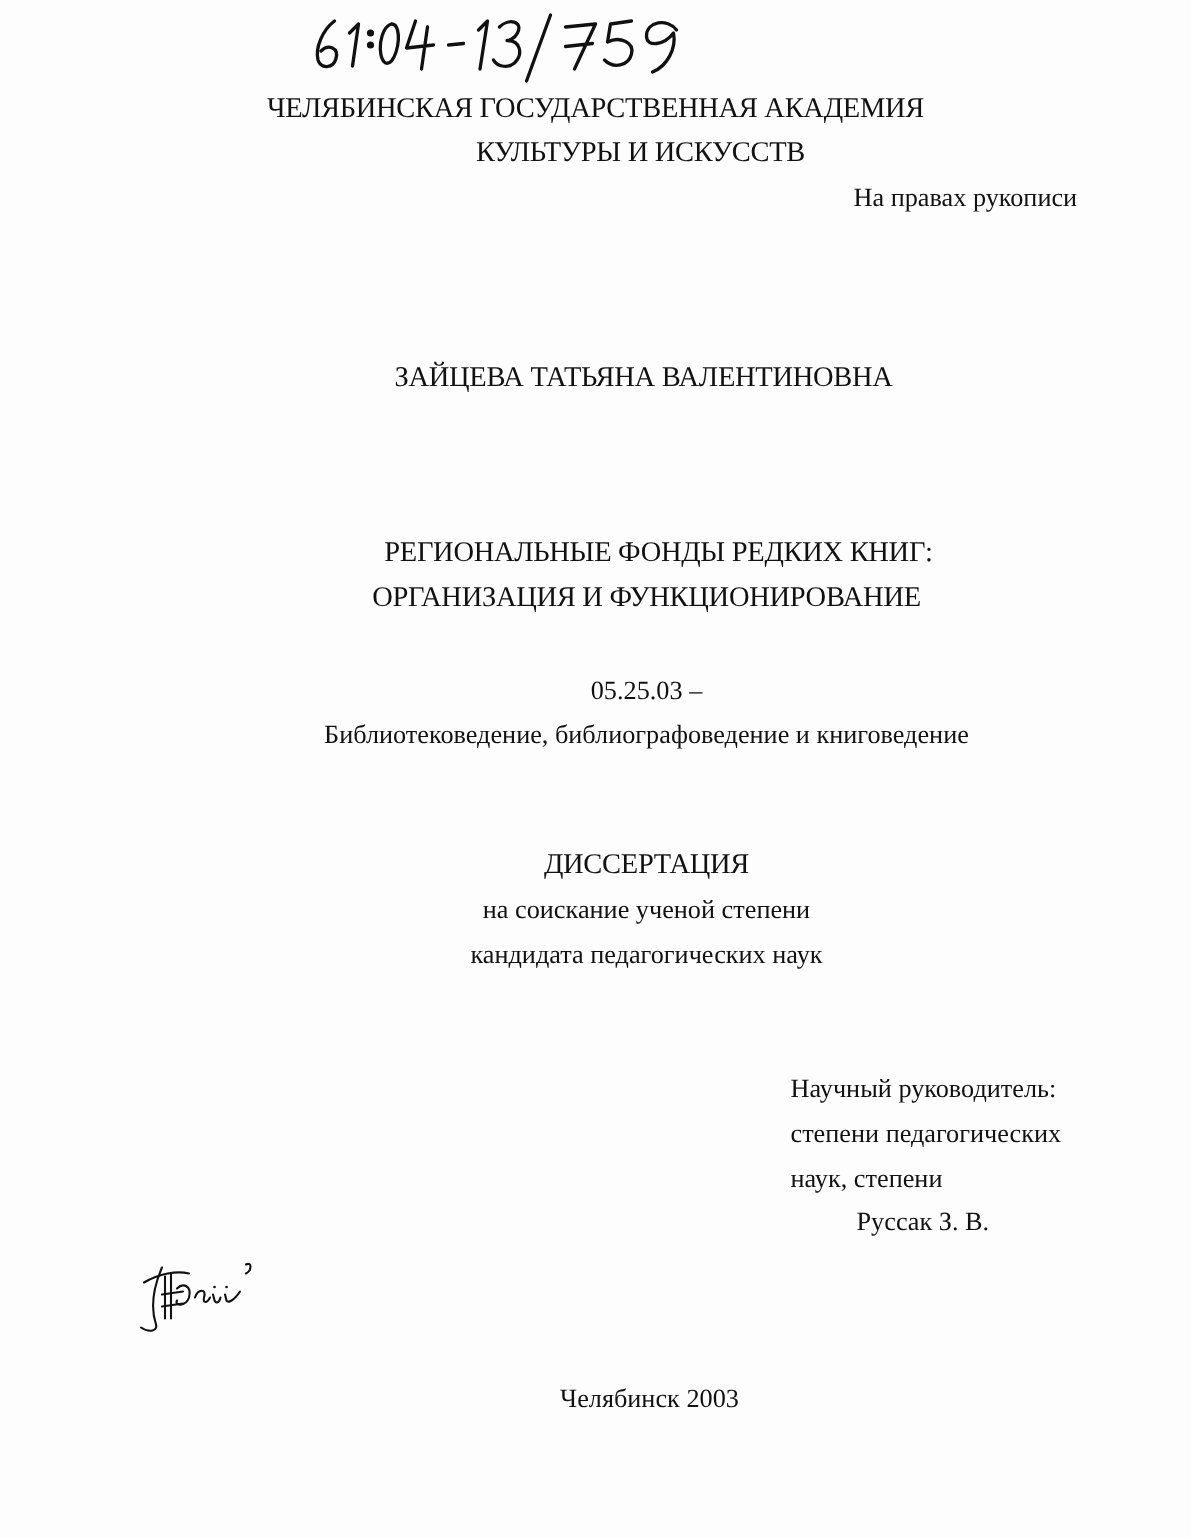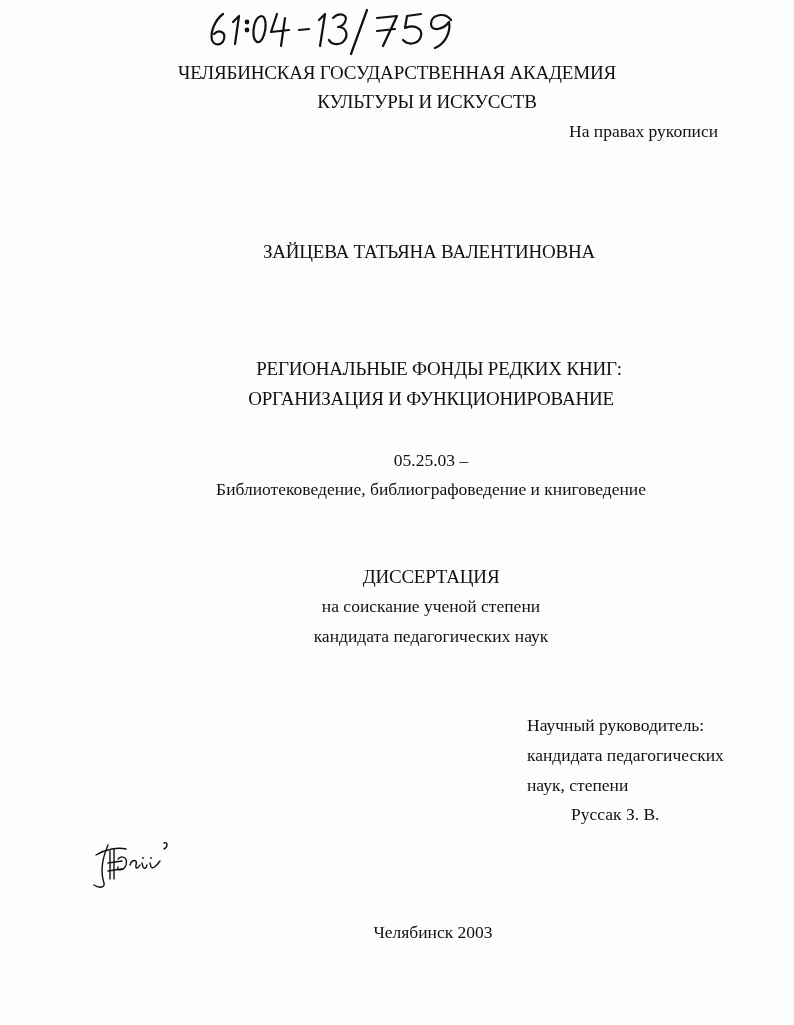--- a/index.html
+++ b/index.html
@@ -79,21 +79,21 @@
 <div class="abs center caps" style="top:388px; left:34px;">ОРГАНИЗАЦИЯ И ФУНКЦИОНИРОВАНИЕ</div>
 
 <div class="abs center normal" style="top:450px; left:34px;">05.25.03 –</div>
 <div class="abs center normal" style="top:479px; left:34px;">Библиотековедение, библиографоведение и книговедение</div>
 
 <div class="abs center caps" style="top:566px; left:34px;">ДИССЕРТАЦИЯ</div>
 <div class="abs center normal" style="top:596px; left:34px;">на соискание ученой степени</div>
 <div class="abs center normal" style="top:626px; left:34px;">кандидата педагогических наук</div>
 
 <div class="abs normal" style="top:715px; left:527px;">Научный руководитель:</div>
-<div class="abs normal" style="top:745px; left:527px;">кандидата педагогических</div>
+<div class="abs normal" style="top:745px; left:527px;">степени педагогических</div>
 <div class="abs normal" style="top:775px; left:527px;">наук, степени</div>
 <div class="abs normal" style="top:804px; left:527px;margin-left:44px;">Руссак З. В.</div>
 
 <div class="abs signature">
   <svg width="90" height="60" viewBox="0 0 90 60">
     <g fill="none" stroke="#111" stroke-width="1.4" stroke-linecap="round" stroke-linejoin="round">
       <path d="M20 10 C14 24 12 36 16 48 C17 52 12 54 6 50"></path>
       <path d="M8 20 C18 14 30 12 38 14"></path>
       <path d="M22 16 L22 44 M26 14 L26 44"></path>
       <path d="M20 28 L34 26 M20 36 L34 34"></path>

